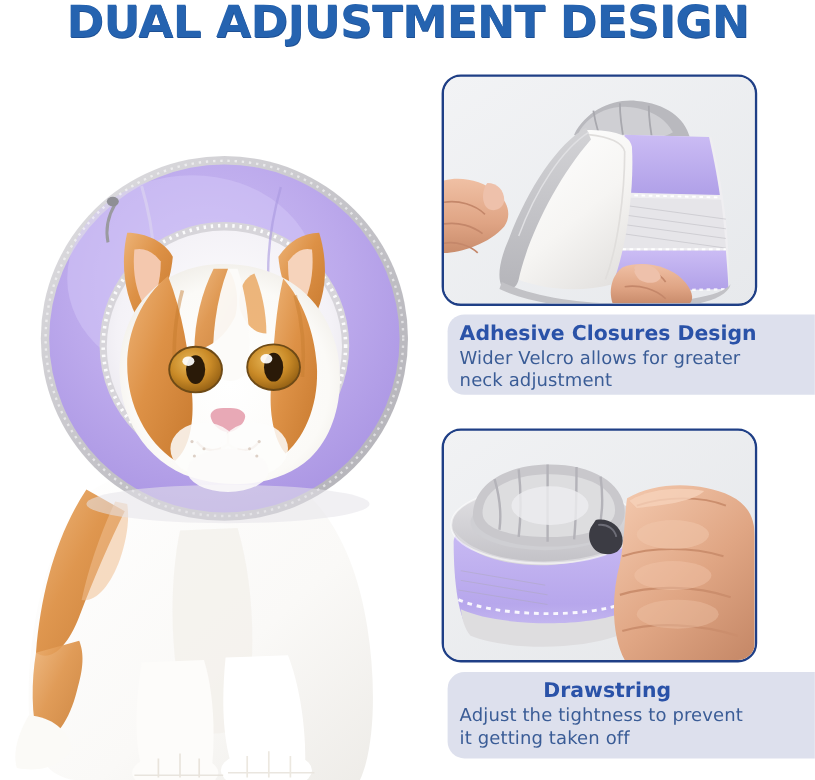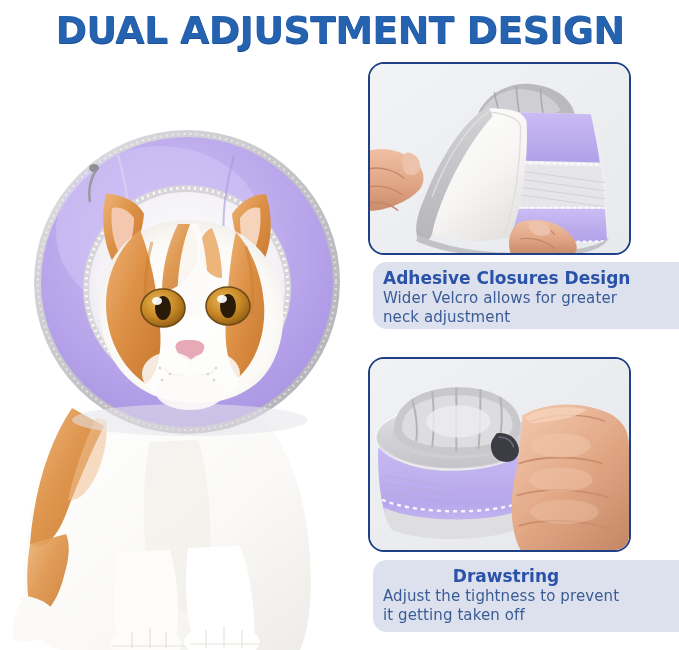--- a/index.html
+++ b/index.html
@@ -12,21 +12,21 @@
     height: 650px;
     position: relative;
     overflow: hidden;
     font-family: "DejaVu Sans", sans-serif;
   }
 
   
   #title-banner {
     position: absolute;
     left: 0;
-    top: 12px;
+    top: 0;
     width: 679px;
     height: 48px;
     display: flex;
     align-items: flex-start;
     justify-content: center;
   }
   #main-title {
     font-family: "DejaVu Sans", sans-serif;
     font-weight: bold;
     font-size: 37px;

